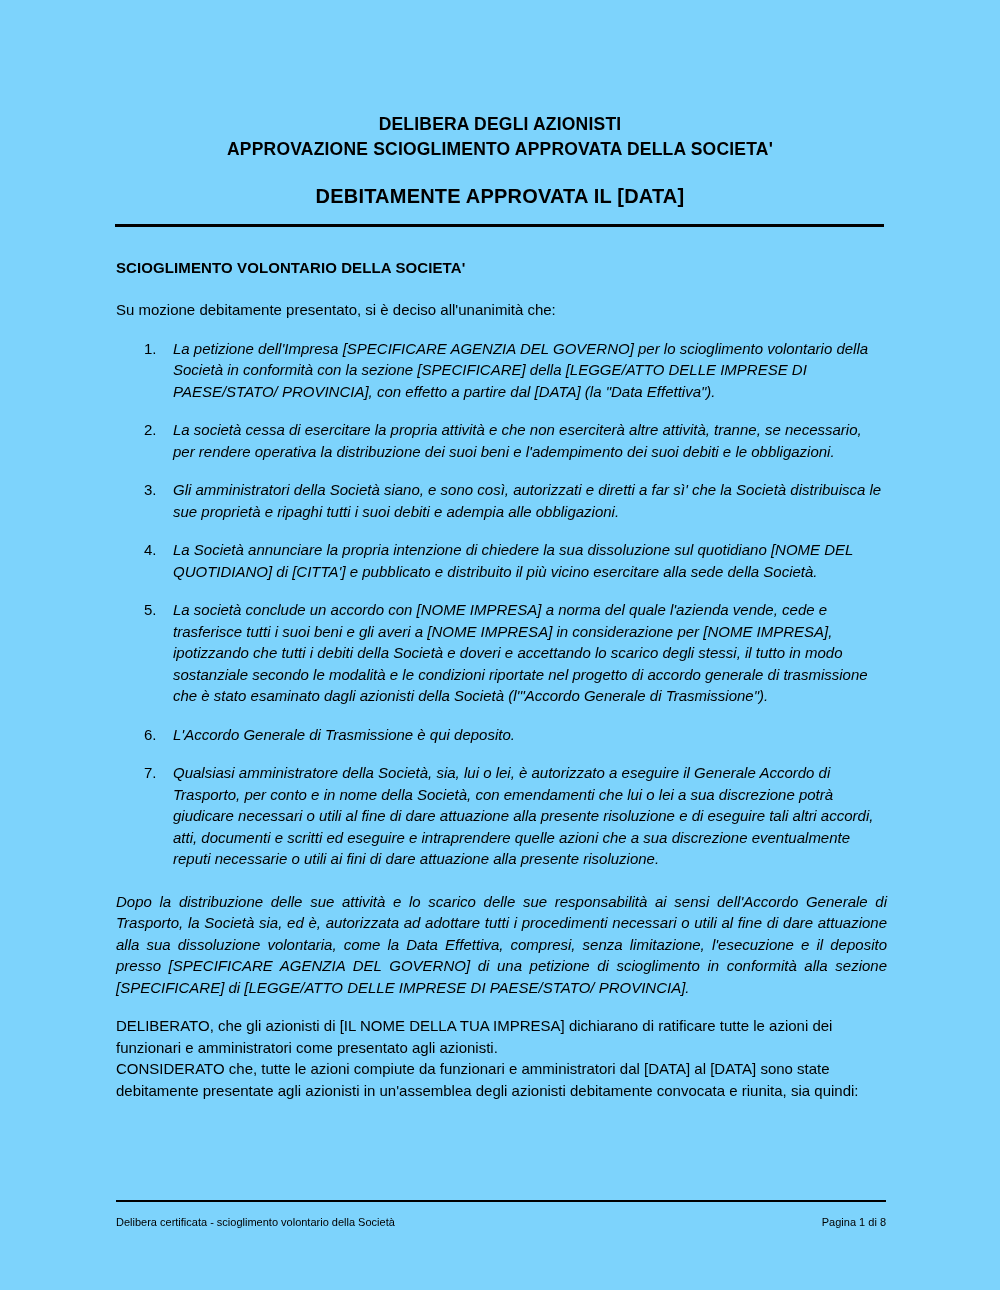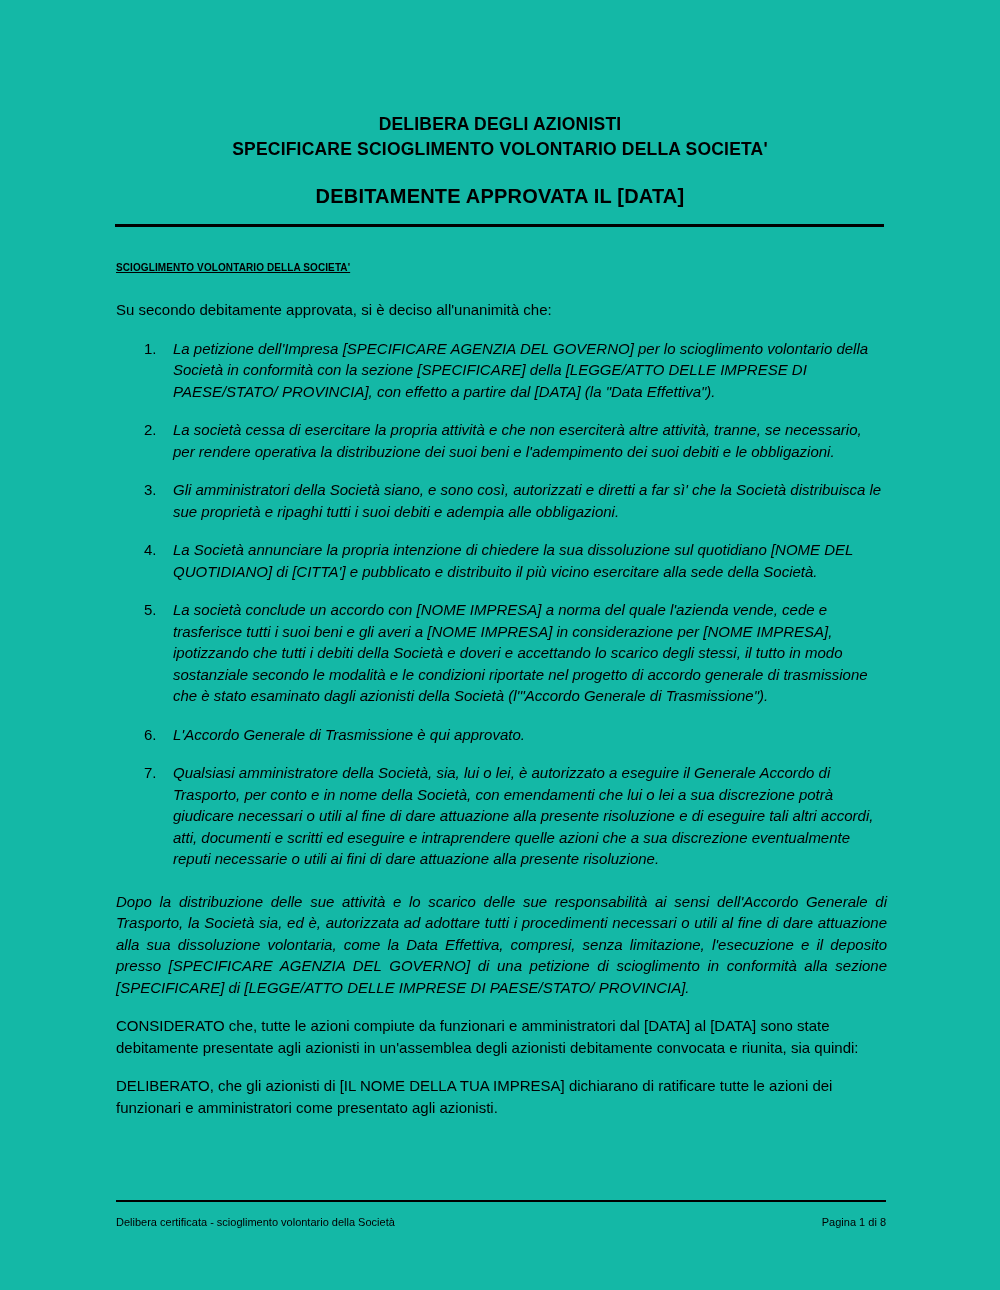--- a/index.html
+++ b/index.html
@@ -13,21 +13,21 @@
     font-family: "Liberation Sans", sans-serif;
     color: #000000;
     -webkit-font-smoothing: antialiased;
   }
 
   .page {
     position: relative;
     width: 1000px;
     height: 1290px;
     margin: 0 auto;
-    background: #14b8a6;
+    background: #7dd3fc;
     overflow: hidden;
     box-sizing: border-box;
   }
 
   
   .title-block {
     position: absolute;
     left: 116px;
     top: 112px;
     width: 768px;
@@ -63,23 +63,22 @@
 
   
   .body-area {
     position: absolute;
     left: 116px;
     top: 258px;
     width: 771px;
   }
 
   .section-heading {
-    font-size: 10px;
+    font-size: 15px;
     font-weight: bold;
-    text-decoration: underline;
     line-height: 20px;
     margin: 0 0 21px 0;
     letter-spacing: 0.1px;
   }
 
   .para {
     font-size: 15px;
     line-height: 21.5px;
     margin: 0 0 17px 0;
     text-align: left;
@@ -158,32 +157,32 @@
   .footer-left { text-align: left; }
   .footer-right { text-align: right; }
 </style>
 </head>
 <body>
 
 <div class="page">
 
   <div class="title-block">
     <div class="title-line">DELIBERA DEGLI AZIONISTI</div>
-    <div class="title-line">SPECIFICARE SCIOGLIMENTO VOLONTARIO DELLA SOCIETA'</div>
+    <div class="title-line">APPROVAZIONE SCIOGLIMENTO APPROVATA DELLA SOCIETA'</div>
     <div class="title-spacer"></div>
     <div class="title-sub">DEBITAMENTE APPROVATA IL [DATA]</div>
   </div>
 
   <div class="rule-top"></div>
 
   <div class="body-area">
 
     <div class="section-heading">SCIOGLIMENTO VOLONTARIO DELLA SOCIETA'</div>
 
-    <p class="para">Su secondo debitamente approvata, si è deciso all'unanimità che:</p>
+    <p class="para">Su mozione debitamente presentato, si è deciso all'unanimità che:</p>
 
     <div class="list-wrap">
       <ol class="clause-list">
         <li>
           <span class="clause-num">1.</span>
           <span class="clause-text">La petizione dell'Impresa [SPECIFICARE AGENZIA DEL GOVERNO] per lo scioglimento volontario della Società in conformità con la sezione [SPECIFICARE] della [LEGGE/ATTO DELLE IMPRESE DI PAESE/STATO/ PROVINCIA], con effetto a partire dal [DATA] (la "Data Effettiva").</span>
         </li>
         <li>
           <span class="clause-num">2.</span>
           <span class="clause-text">La società cessa di esercitare la propria attività e che non eserciterà altre attività, tranne, se necessario, per rendere operativa la distribuzione dei suoi beni e l'adempimento dei suoi debiti e le obbligazioni.</span>
@@ -195,32 +194,32 @@
         <li>
           <span class="clause-num">4.</span>
           <span class="clause-text">La Società annunciare la propria intenzione di chiedere la sua dissoluzione sul quotidiano [NOME DEL QUOTIDIANO] di [CITTA'] e pubblicato e distribuito il più vicino esercitare alla sede della Società.</span>
         </li>
         <li>
           <span class="clause-num">5.</span>
           <span class="clause-text">La società conclude un accordo con [NOME IMPRESA] a norma del quale l'azienda vende, cede e trasferisce tutti i suoi beni e gli averi a [NOME IMPRESA] in considerazione per [NOME IMPRESA], ipotizzando che tutti i debiti della Società e doveri e accettando lo scarico degli stessi, il tutto in modo sostanziale secondo le modalità e le condizioni riportate nel progetto di accordo generale di trasmissione che è stato esaminato dagli azionisti della Società (l'"Accordo Generale di Trasmissione").</span>
         </li>
         <li>
           <span class="clause-num">6.</span>
-          <span class="clause-text">L'Accordo Generale di Trasmissione è qui approvato.</span>
+          <span class="clause-text">L'Accordo Generale di Trasmissione è qui deposito.</span>
         </li>
         <li>
           <span class="clause-num">7.</span>
           <span class="clause-text">Qualsiasi amministratore della Società, sia, lui o lei, è autorizzato a eseguire il Generale Accordo di Trasporto, per conto e in nome della Società, con emendamenti che lui o lei a sua discrezione potrà giudicare necessari o utili al fine di dare attuazione alla presente risoluzione e di eseguire tali altri accordi, atti, documenti e scritti ed eseguire e intraprendere quelle azioni che a sua discrezione eventualmente reputi necessarie o utili ai fini di dare attuazione alla presente risoluzione.</span>
         </li>
       </ol>
     </div>
 
     <p class="para justify">Dopo la distribuzione delle sue attività e lo scarico delle sue responsabilità ai sensi dell'Accordo Generale di Trasporto, la Società sia, ed è, autorizzata ad adottare tutti i procedimenti necessari o utili al fine di dare attuazione alla sua dissoluzione volontaria, come la Data Effettiva, compresi, senza limitazione, l'esecuzione e il deposito presso [SPECIFICARE AGENZIA DEL GOVERNO] di una petizione di scioglimento in conformità alla sezione [SPECIFICARE] di [LEGGE/ATTO DELLE IMPRESE DI PAESE/STATO/ PROVINCIA].</p>
+    <p class="para last">DELIBERATO, che gli azionisti di [IL NOME DELLA TUA IMPRESA] dichiarano di ratificare tutte le azioni dei funzionari e amministratori come presentato agli azionisti.</p>
     <p class="para">CONSIDERATO che, tutte le azioni compiute da funzionari e amministratori dal [DATA] al [DATA] sono state debitamente presentate agli azionisti in un'assemblea degli azionisti debitamente convocata e riunita, sia quindi:</p>
-    <p class="para last">DELIBERATO, che gli azionisti di [IL NOME DELLA TUA IMPRESA] dichiarano di ratificare tutte le azioni dei funzionari e amministratori come presentato agli azionisti.</p>
 
   </div>
 
   <div class="rule-footer"></div>
   <div class="footer">
     <div class="footer-left">Delibera certificata - scioglimento volontario della Società</div>
     <div class="footer-right">Pagina 1 di 8</div>
   </div>
 
 </div>

